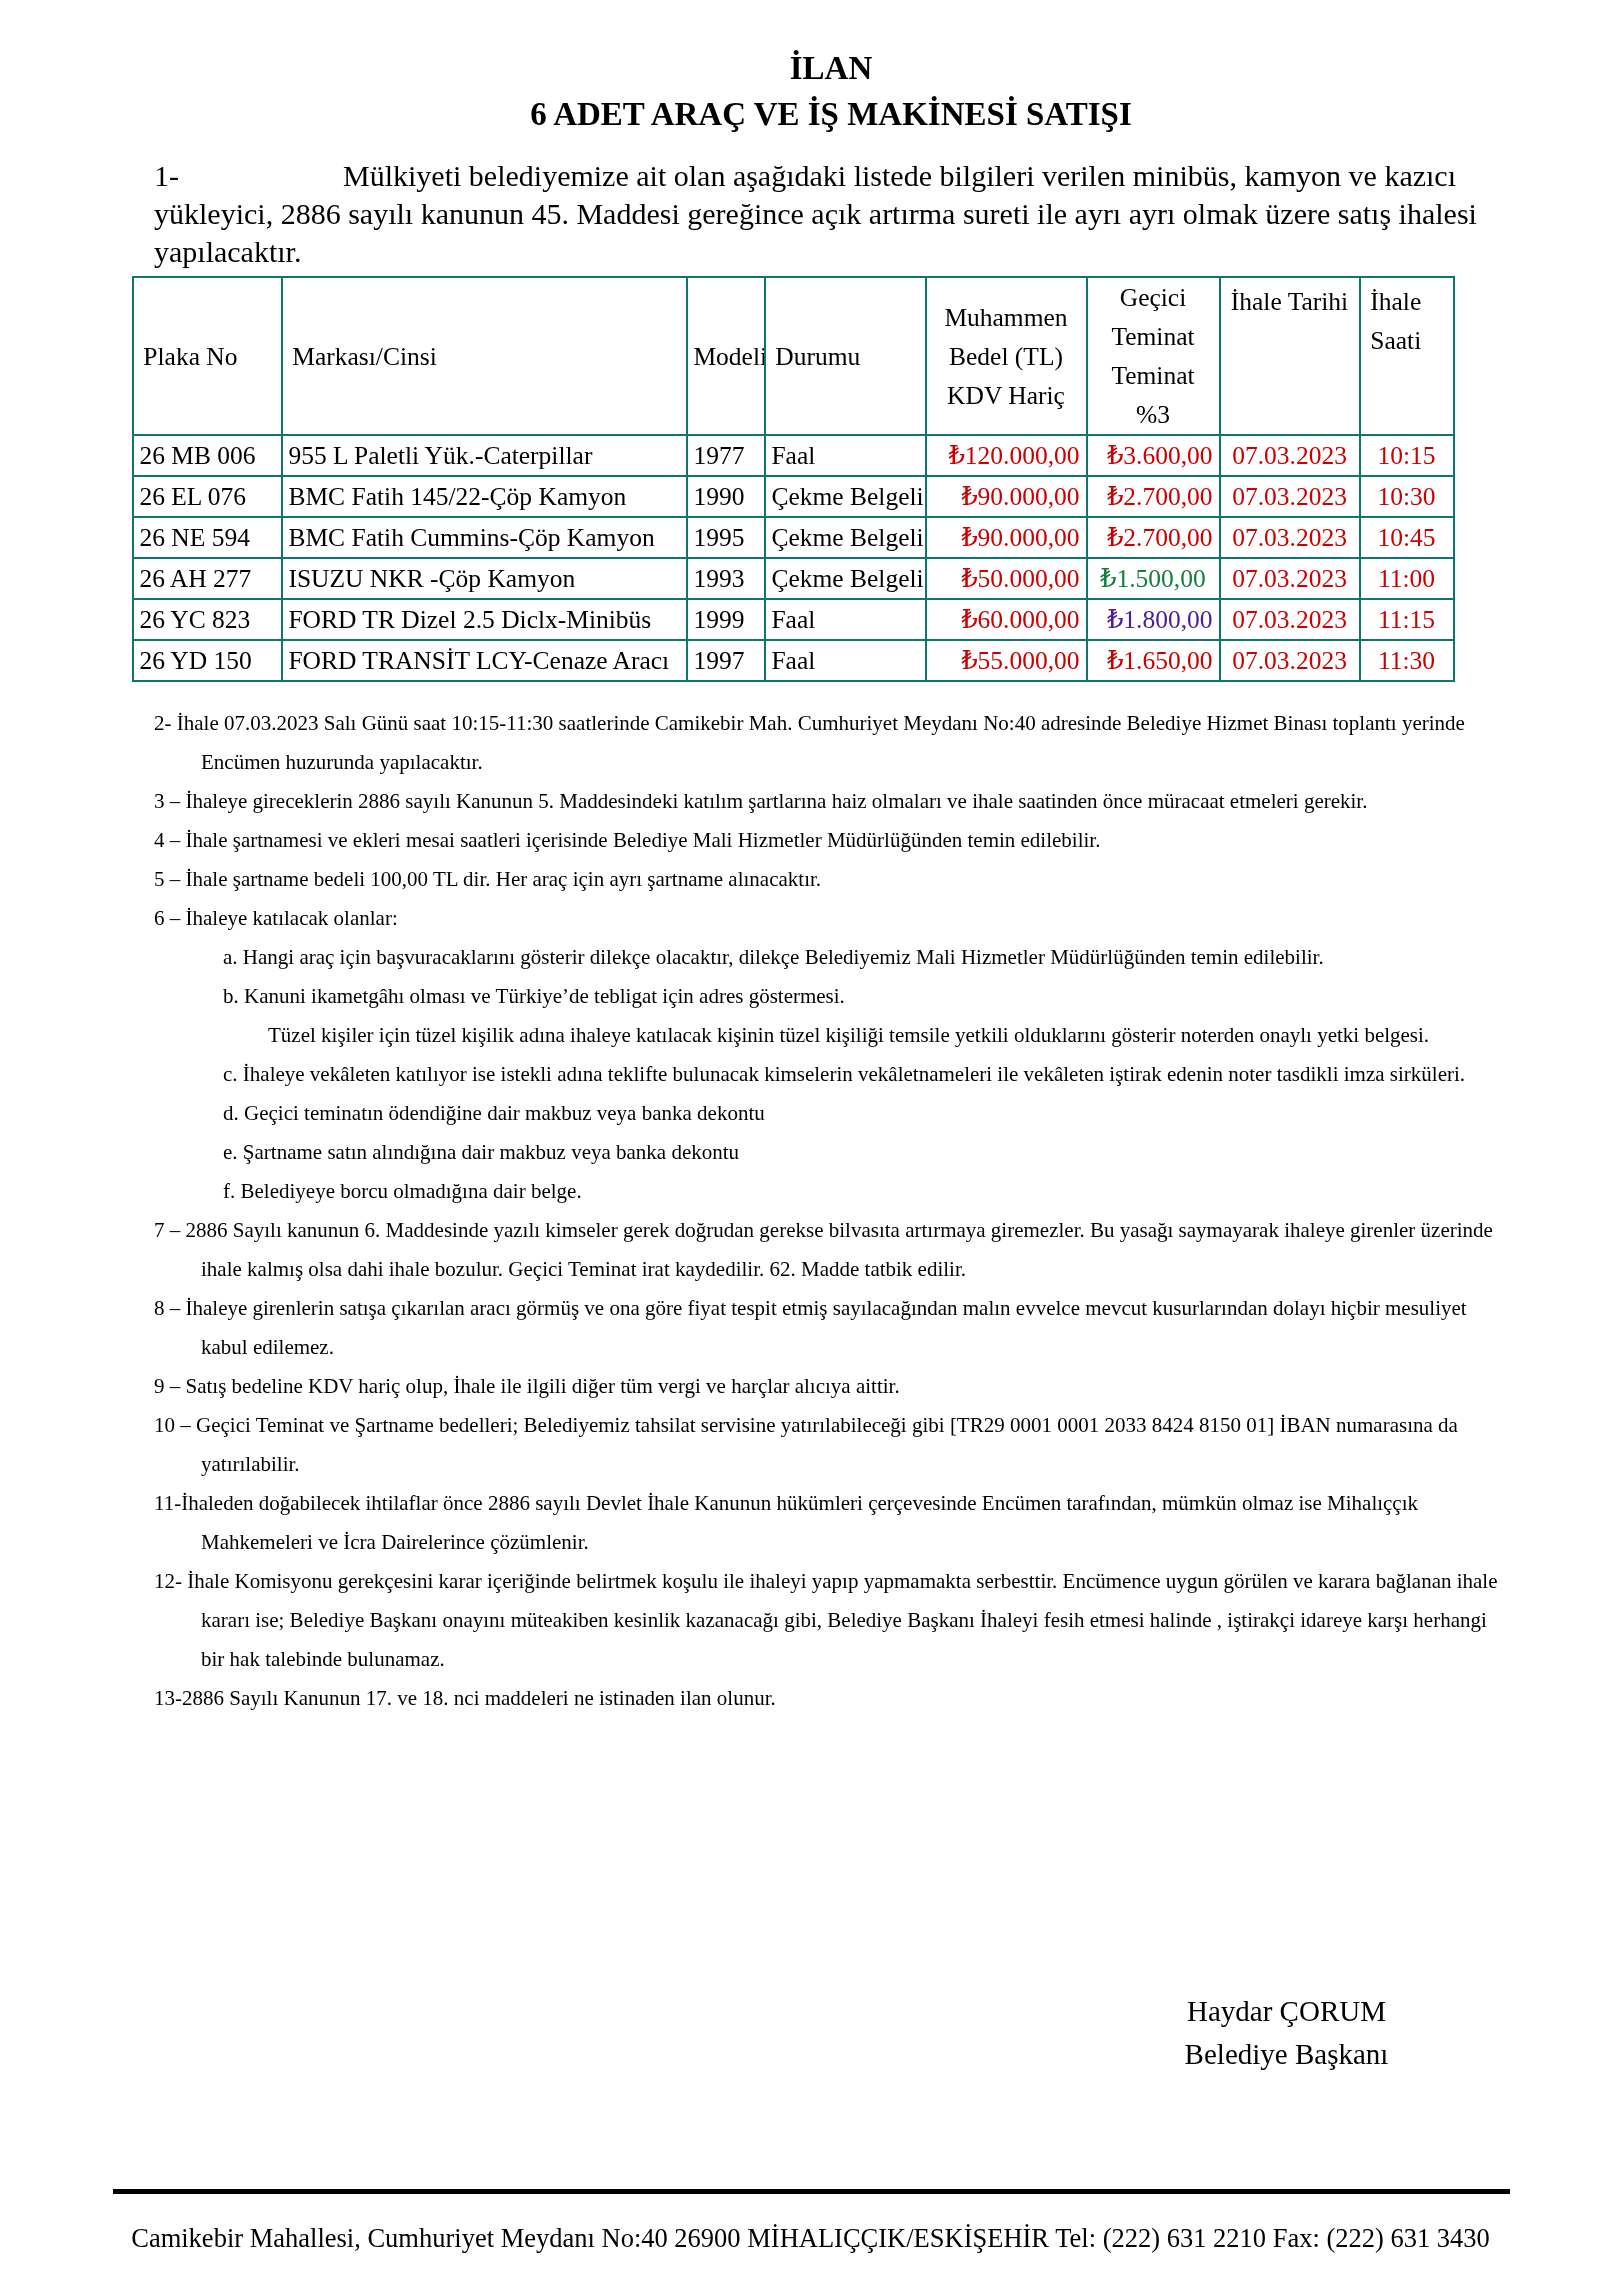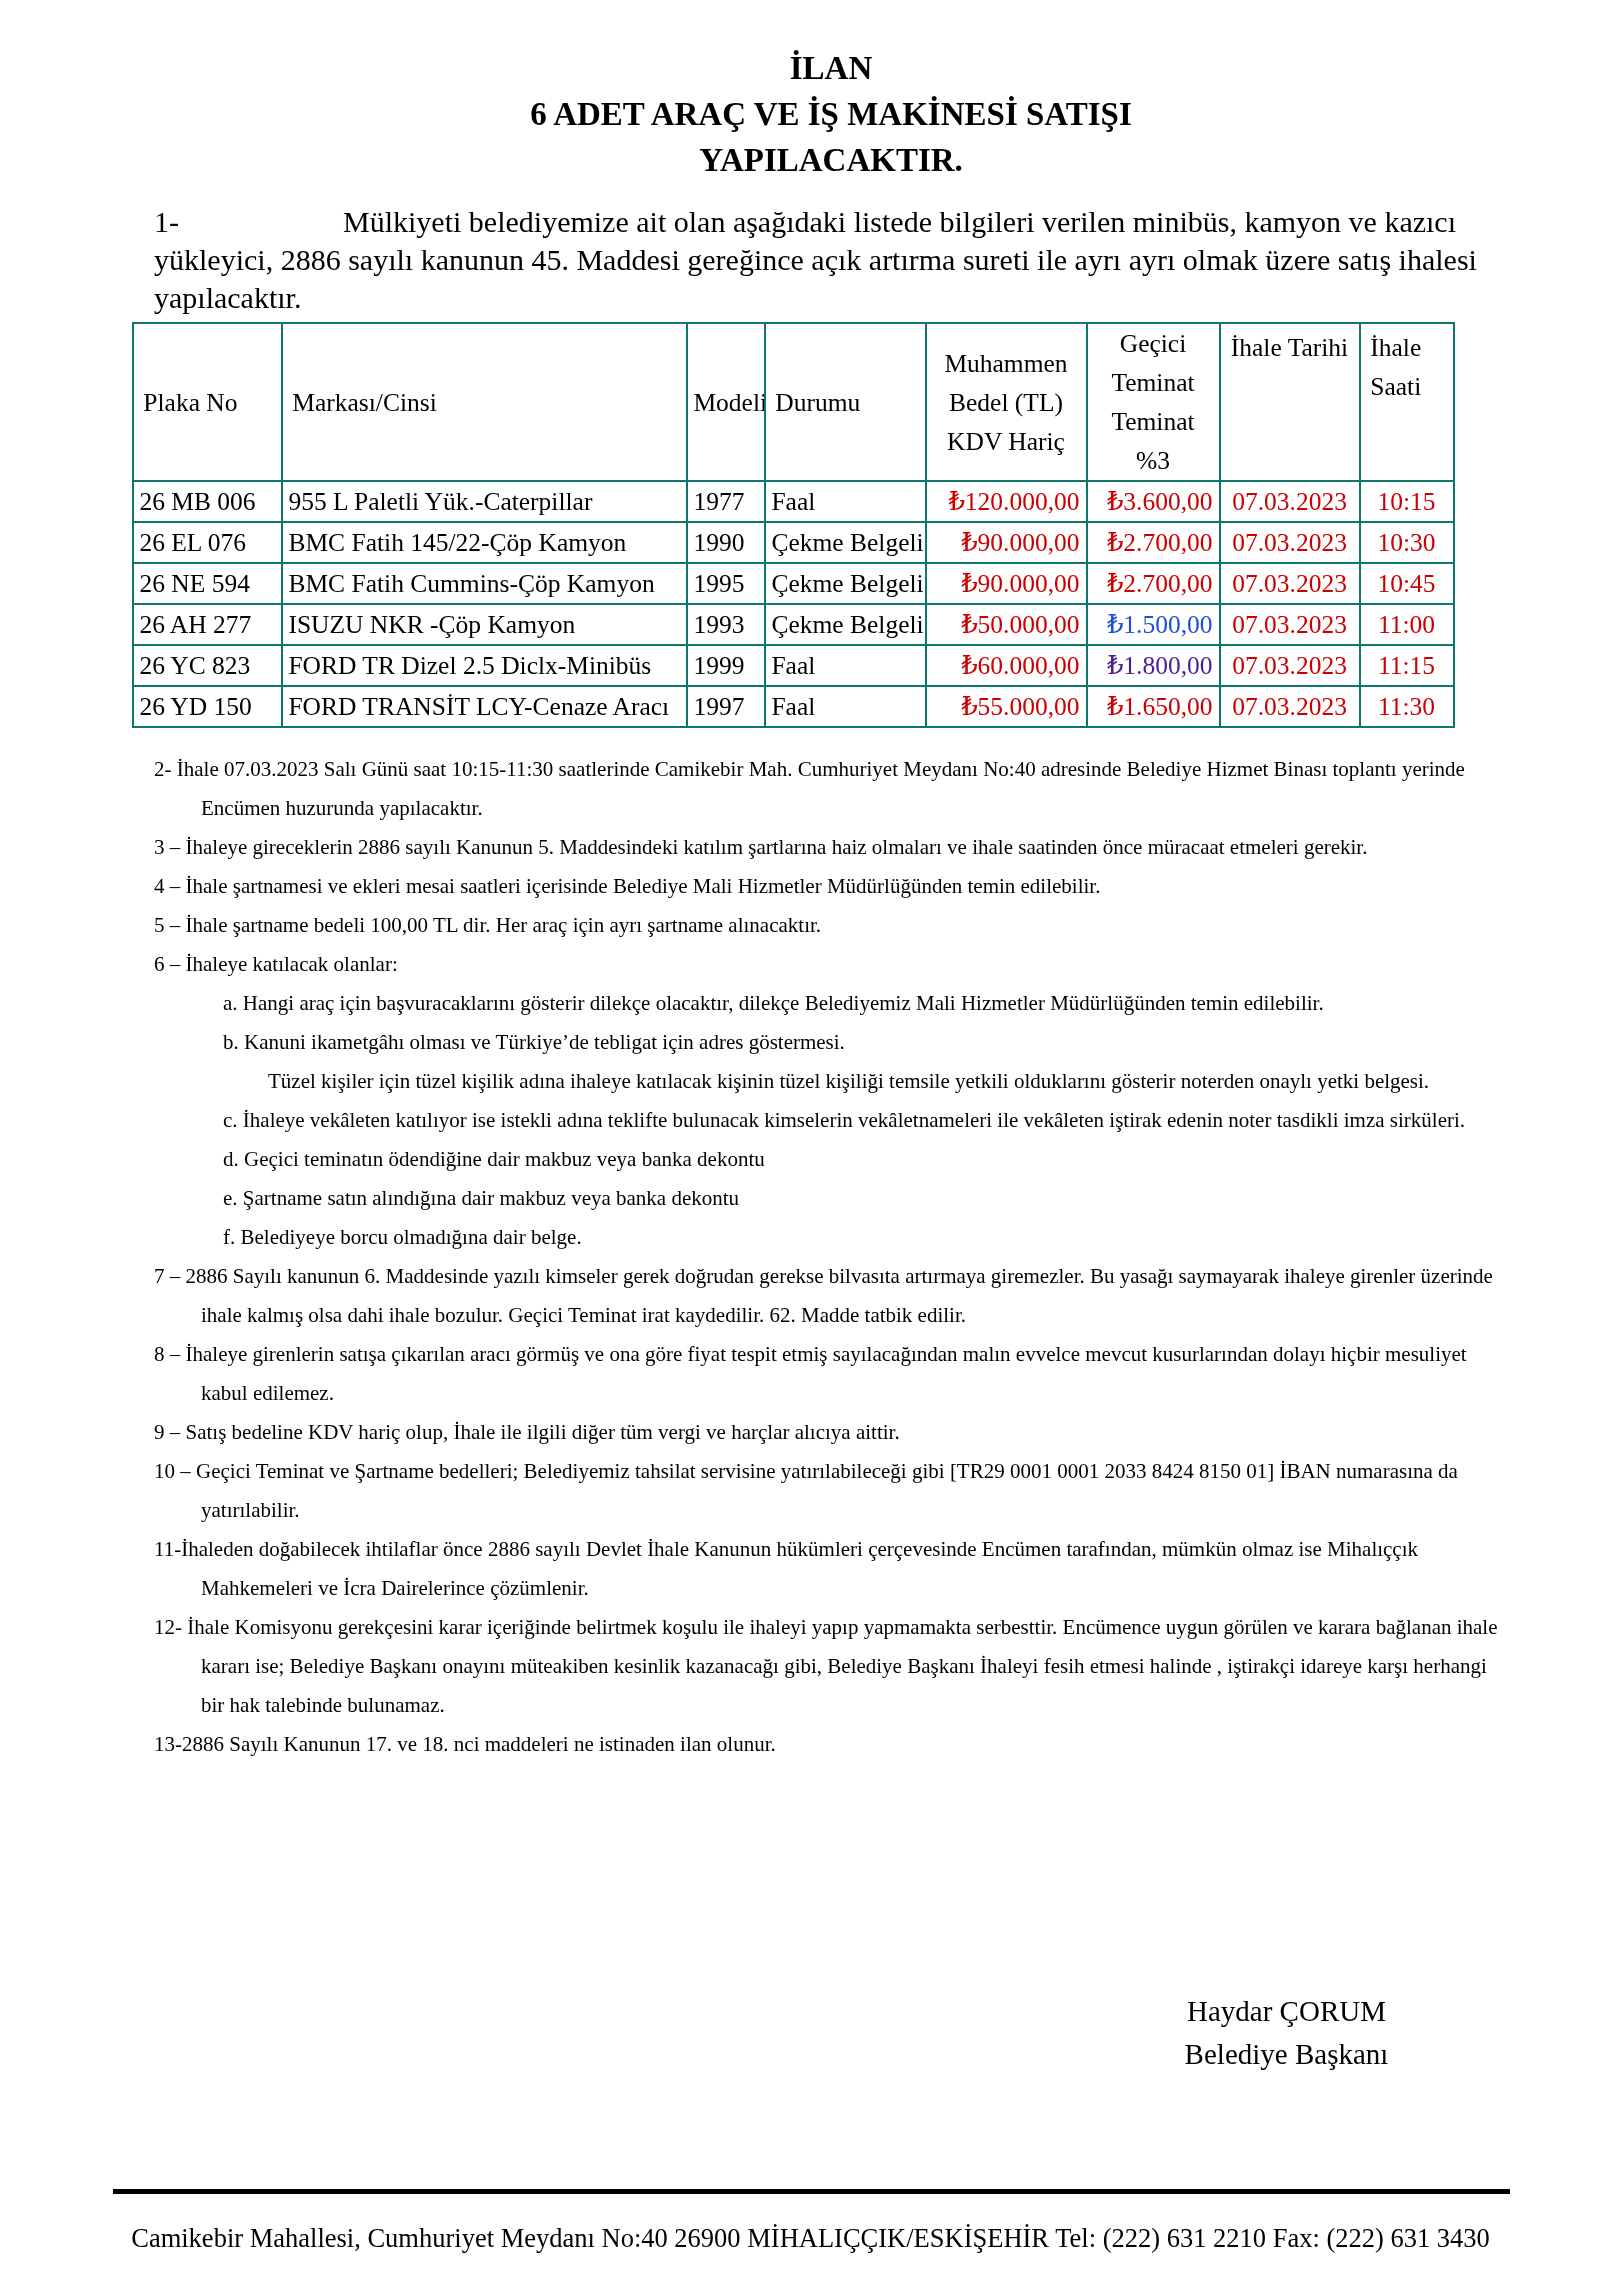--- a/index.html
+++ b/index.html
@@ -67,21 +67,20 @@
 </style>
 </head>
 <body>
 
 <div class="page">
   <div class="content">
 
     <div class="title">
       <div>İLAN</div>
       <div>6 ADET ARAÇ VE İŞ MAKİNESİ SATIŞI</div>
-      <div>YAPILACAKTIR.</div>
     </div>
 
     <p class="intro"><span class="tab-marker">1-</span><span class="txt">Mülkiyeti belediyemize ait olan aşağıdaki listede bilgileri verilen minibüs, kamyon ve kazıcı yükleyici, 2886 sayılı kanunun 45. Maddesi gereğince açık artırma sureti ile ayrı ayrı olmak üzere satış ihalesi yapılacaktır.</span></p>
 
     <table class="sale">
       <colgroup>
         <col style="width:149px">
           <col style="width:405px">
           <col style="width:78px">
           <col style="width:161px">
@@ -137,21 +136,21 @@
           <td class="c-money red" style="color: rgb(204, 0, 0);">₺2.700,00</td>
           <td class="c-date red" style="color: rgb(204, 0, 0);">07.03.2023</td>
           <td class="c-time red" style="color: rgb(204, 0, 0);">10:45</td>
         </tr>
         <tr>
           <td class="c-plate">26 AH 277</td>
           <td class="c-brand">ISUZU NKR -Çöp Kamyon</td>
           <td class="c-model">1993</td>
           <td class="c-state">Çekme Belgeli</td>
           <td class="c-money red" style="color: rgb(204, 0, 0);">₺50.000,00</td>
-          <td class="c-money red" style="color: #1d4ed8;">₺1.500,00</td>
+          <td class="c-money red" style="color: #15803d; text-align: center;">₺1.500,00</td>
           <td class="c-date red" style="color: rgb(204, 0, 0);">07.03.2023</td>
           <td class="c-time red" style="color: rgb(204, 0, 0);">11:00</td>
         </tr>
         <tr>
           <td class="c-plate">26 YC 823</td>
           <td class="c-brand">FORD TR Dizel 2.5 Diclx-Minibüs</td>
           <td class="c-model">1999</td>
           <td class="c-state">Faal</td>
           <td class="c-money red" style="color: rgb(204, 0, 0);">₺60.000,00</td>
           <td class="c-money red" style="color: #4c1d95; margin-top: 8px;">₺1.800,00</td>

